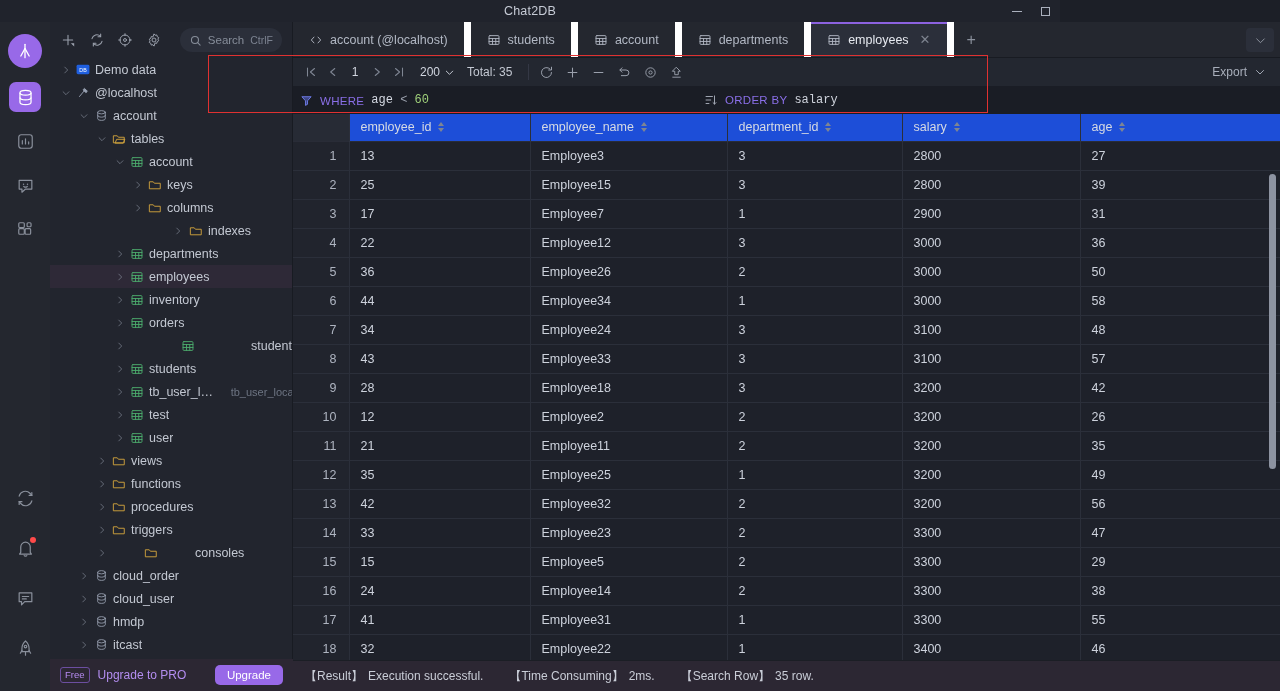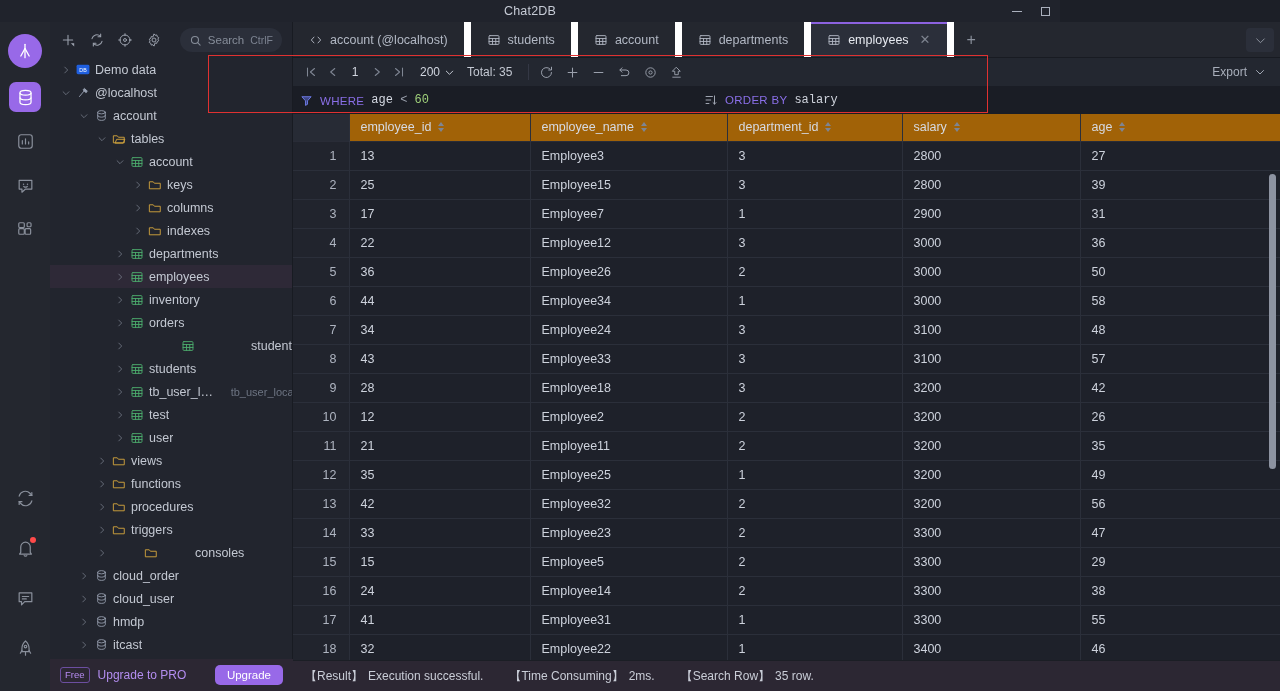--- a/index.html
+++ b/index.html
@@ -146,21 +146,21 @@
   }
 
   
   .grid { position: absolute; left: 0; right: 0; top: 56px; bottom: 0; overflow: hidden; }
   table.dg { border-collapse: collapse; width: 987px; table-layout: fixed; }
   table.dg th, table.dg td {
     border-right: 1px solid #2b2f3a; border-bottom: 1px solid #2b2f3a;
     font-size: 12.5px; font-weight: normal; text-align: left;
     padding: 0 0 0 11px; height: 29px; color: #cdd2dc; white-space: nowrap; overflow: hidden;
   }
-  table.dg th { background: #a16207; color: #d6dae3; height: 27px; border-bottom: 1px solid #33374380; }
+  table.dg th { background: #1d4ed8; color: #d6dae3; height: 27px; border-bottom: 1px solid #33374380; }
   table.dg th.rownum, table.dg td.rownum {
     width: 56px; text-align: right; padding: 0 12px 0 0; color: #aeb4c0;
     background: #21242d;
   }
   table.dg th.rownum { background: #272b35; }
   .th-inner { display: flex; align-items: center; gap: 7px; }
   .sorter { display: inline-flex; flex-direction: column; gap: 2px; color: #7e8593; }
   .sorter i { display: block; width: 0; height: 0; border-left: 3.5px solid transparent; border-right: 3.5px solid transparent; }
   .sorter i.up { border-bottom: 4px solid currentColor; }
   .sorter i.dn { border-top: 4px solid currentColor; }
@@ -402,21 +402,21 @@
               <path d="M9 5l7 7-7 7"></path>
             </svg>
           </span>
           <span class="ticon">
             <svg width="14" height="14" viewBox="0 0 24 24" fill="none" stroke="#d0a23c" stroke-width="1.6" stroke-linecap="round" stroke-linejoin="round">
               <path d="M3 6.5h6l2 2.5h10v9.5H3z"></path>
             </svg>
           </span>
           <span class="tlabel">columns</span>
         </div>
-        <div class="tnode" style="padding-left: 82px;">
+        <div class="tnode" style="padding-left: 82px; justify-content: center;">
           <span class="caret">
             <svg width="10" height="10" viewBox="0 0 24 24" fill="none" stroke="#868d9c" stroke-width="1.6" stroke-linecap="round" stroke-linejoin="round">
               <path d="M9 5l7 7-7 7"></path>
             </svg>
           </span>
           <span class="ticon">
             <svg width="14" height="14" viewBox="0 0 24 24" fill="none" stroke="#d0a23c" stroke-width="1.6" stroke-linecap="round" stroke-linejoin="round">
               <path d="M3 6.5h6l2 2.5h10v9.5H3z"></path>
             </svg>
           </span>

